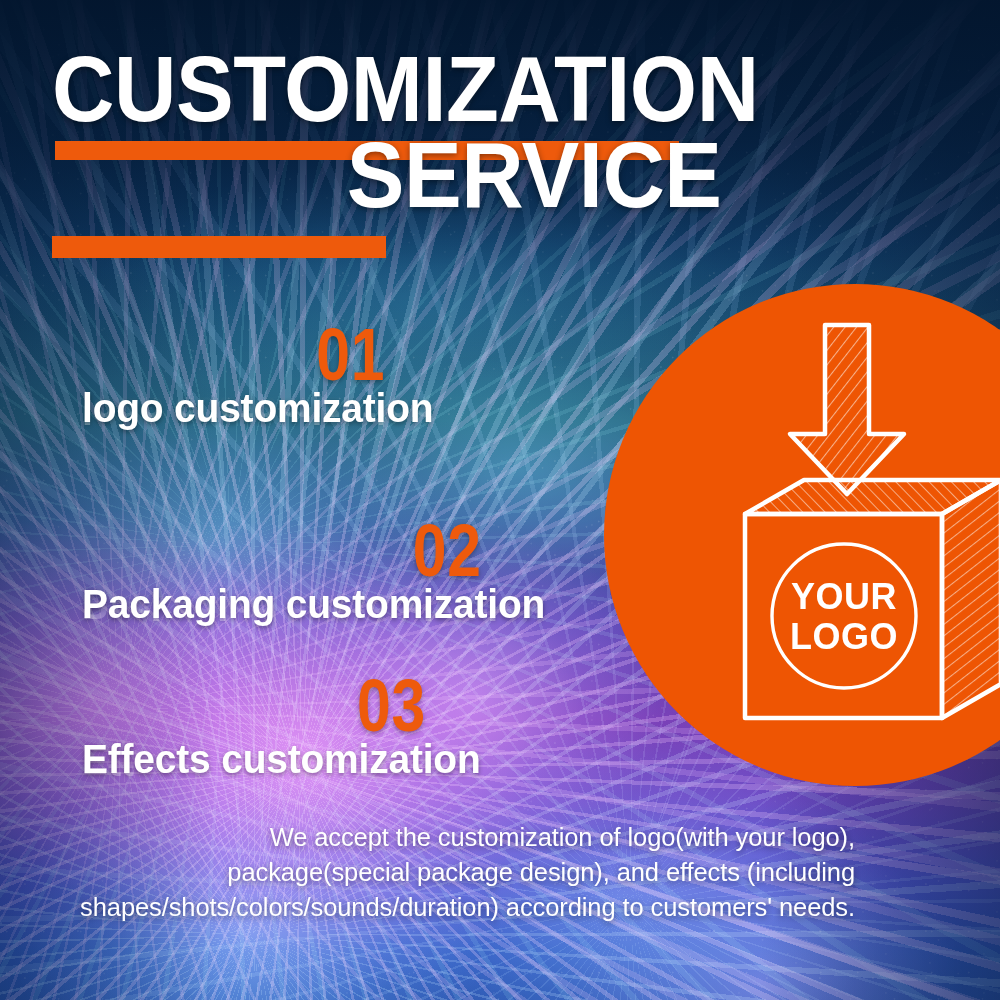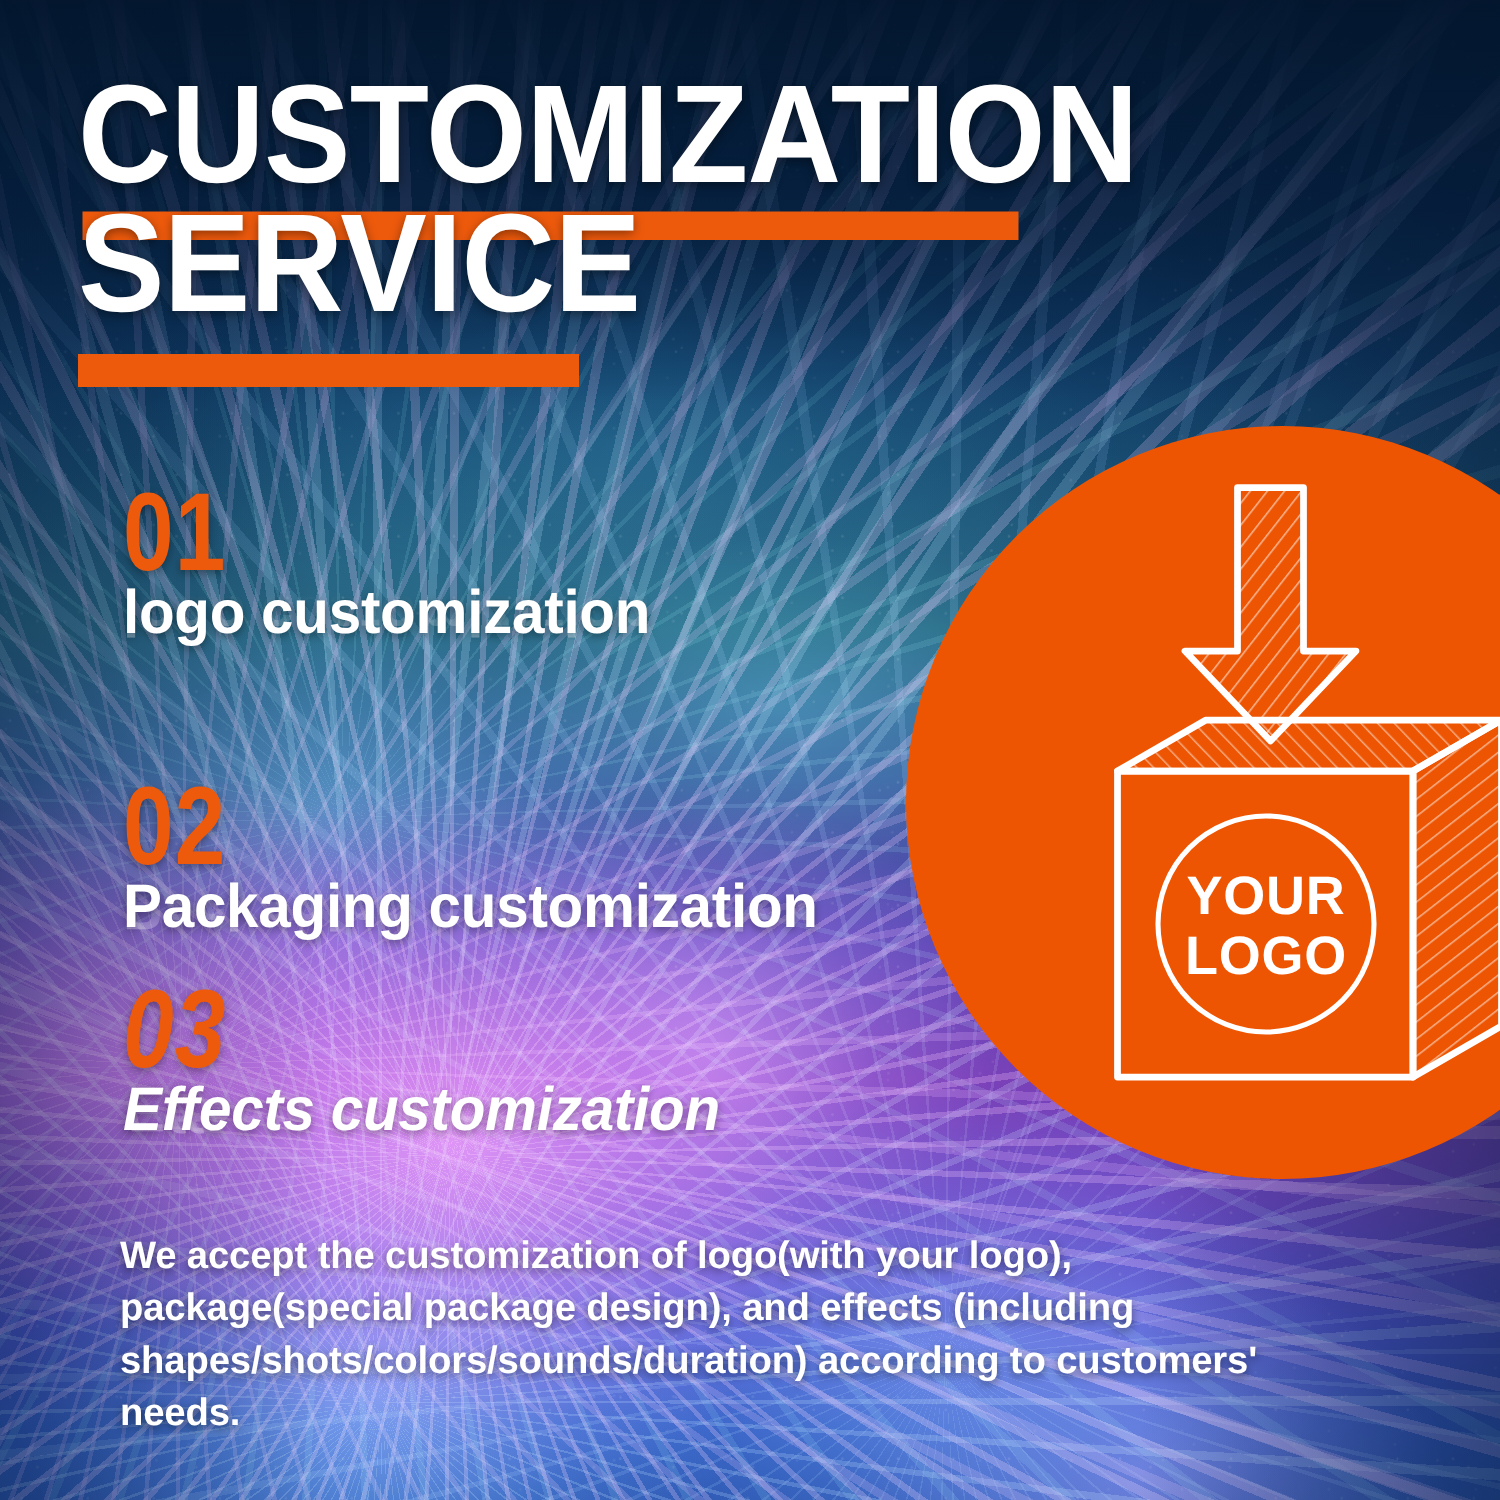--- a/index.html
+++ b/index.html
@@ -7,20 +7,21 @@
     padding: 0;
     background: #000;
   }
   #poster {
     position: relative;
     width: 1000px;
     height: 1000px;
     overflow: hidden;
     font-family: "Liberation Sans", sans-serif;
     background: #05244a;
+    text-align: right;
   }
 
   
   .bg-layer {
     position: absolute;
     inset: 0;
     pointer-events: none;
   }
   #bg-base {
     background:
@@ -154,31 +155,31 @@
     transform-origin: left top;
     -webkit-mask-image: linear-gradient(to bottom, rgba(0,0,0,0.85) 0%, rgba(0,0,0,0.30) 42%, transparent 78%);
     mask-image: linear-gradient(to bottom, rgba(0,0,0,0.85) 0%, rgba(0,0,0,0.30) 42%, transparent 78%);
     pointer-events: none;
     height: 42px;
     overflow: hidden;
   }
 
   #feature-1 { top: 325px; }
   #feature-2 { top: 521px; }
-  #feature-3 { top: 656px; font-style: italic; }
+  #feature-3 { top: 676px; }
 
   
   #body-copy {
     position: absolute;
     left: 80px;
     top: 820px;
     width: 775px;
     color: #ffffff;
     font-family: "Liberation Sans", sans-serif;
-    font-weight: bold;
+    font-weight: normal;
     font-size: 25.5px;
     line-height: 1.37;
     letter-spacing: -0.1px;
     text-shadow: 0 2px 6px rgba(0,0,0,0.46);
   }
 
   
   #logo-badge {
     position: absolute;
     left: 604px;

